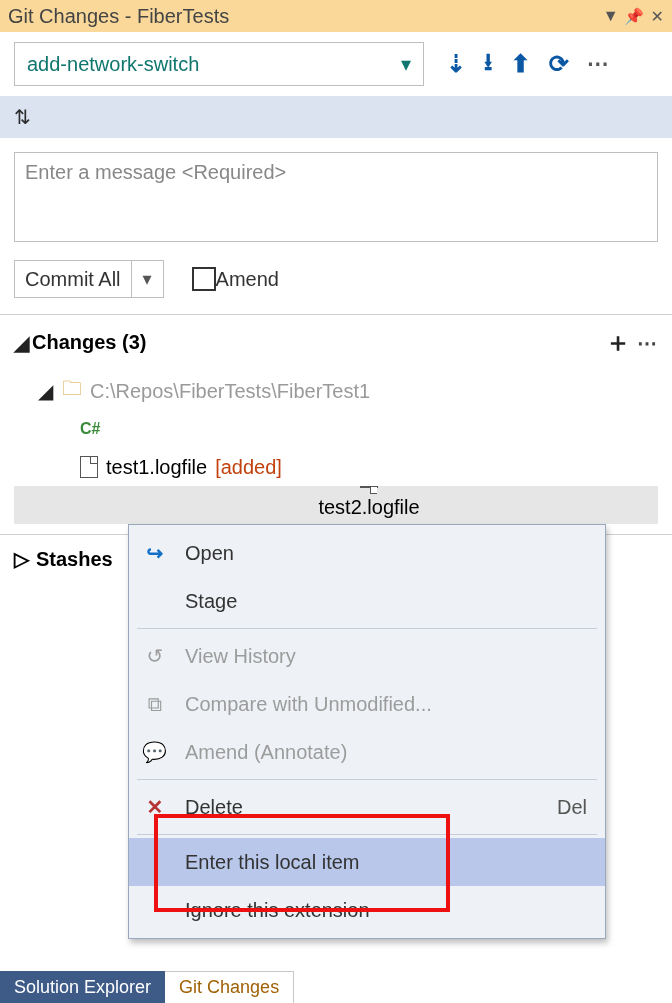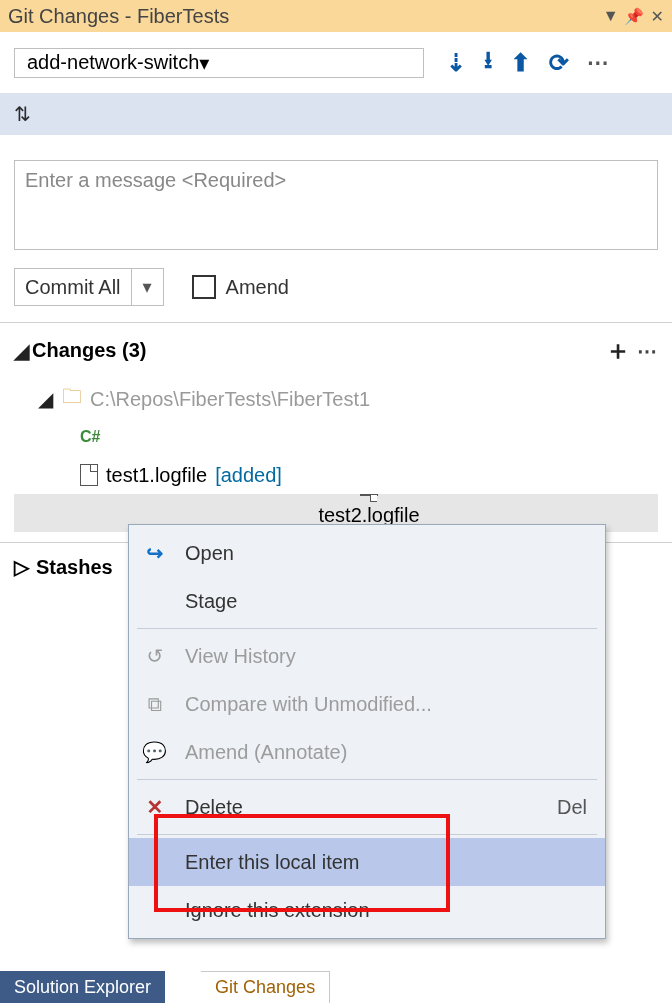--- a/index.html
+++ b/index.html
@@ -31,25 +31,25 @@
     align-items: center;
     padding: 10px 14px;
     gap: 12px;
     background: #fff;
   }
   .branch-select {
     display: flex;
     align-items: center;
     border: 1px solid #bfbfbf;
     padding: 6px 12px;
-    height: 30px;
-    font-size: 20px;
-    color: #000000;
+    height: 44px;
+    font-size: 20px;
+    color: #0f766e;
     width: 410px;
-    justify-content: flex-start;
+    justify-content: space-between;
   }
   .tool-icons {
     display: flex;
     flex: 1;
     gap: 18px;
     align-items: center;
     padding-left: 10px;
     color: #0a57a4;
     font-size: 24px;
     font-weight: bold;
@@ -68,21 +68,20 @@
   }
   .sync-bar .link { text-decoration: underline; }
   
   .msg-wrap { padding: 14px; }
   .msg-box {
     border: 1px solid #bfbfbf;
     height: 90px;
     padding: 8px 10px;
     color: #888;
     font-size: 20px;
-    margin-top: 11px;
   }
   
   .commit-row {
     display: flex;
     align-items: center;
     gap: 28px;
     padding: 4px 14px 16px 14px;
     text-align: center;
   }
   .commit-btn {
@@ -100,21 +99,20 @@
   .commit-btn .dd {
     border: 1px solid #bfbfbf;
     border-left: none;
     width: 32px;
     display:flex; align-items:center; justify-content:center;
     color:#555;
   }
   .amend {
     display: flex;
     align-items: center;
-    gap: 10px;
     font-size: 20px;
     color: #333;
   }
   .amend .checkbox {
     width: 24px; height: 24px; border: 2px solid #333;
   }
   
   .section-header {
     border-top: 1px solid #d0d0d0;
     display: flex;
@@ -131,21 +129,21 @@
   .row { display:flex; align-items:center; height: 38px; gap:8px; font-size:20px;}
   .row.l1 { padding-left: 24px;}
   .row.l2 { padding-left: 66px;}
   .row.selected { background: #e6e6e6; flex-direction: column; }
   .exp-tri { color:#222; width:16px; display:inline-block;}
   .folder-icon { color:#d9a84e; }
   .path-txt { color:#9a9a9a; }
   .cs-icon { color:#3a8a3a; font-weight:bold; font-size:16px; }
   .file-icon { width:18px; height:22px; border:1.5px solid #555; position:relative; display:inline-block; }
   .file-icon::after { content:""; position:absolute; top:0; right:0; width:6px; height:6px; border-left:1.5px solid #555; border-bottom:1.5px solid #555; background:#fff;}
-  .added { color:#0369a1; }
+  .added { color:#c2410c; }
   .stashes-header {
     border-top: 1px solid #d0d0d0;
     padding: 12px 14px;
     display:flex; align-items:center; gap:6px;
     font-size: 20px; font-weight:600;
   }
   
   .ctx {
     position: absolute;
     left: 128px;
@@ -175,21 +173,20 @@
     border: 4px solid #e11;
     left: 154px; top: 814px; width: 296px; height: 98px;
     pointer-events:none;
   }
   
   .tabs {
     position:absolute; bottom:0; left:0;
     display:flex;
     height: 32px;
     font-size: 18px;
-    gap: 36px;
   }
   .tabs .tab {
     padding: 6px 14px;
     display:flex; align-items:center;
   }
   .tabs .tab.inactive { background:#3d5b86; color:#fff; }
   .tabs .tab.active { background:#fff; color:#a16207; border-top:1px solid #c8c8c8; border-right:1px solid #c8c8c8;}
 </style>
 </head>
 <body>

